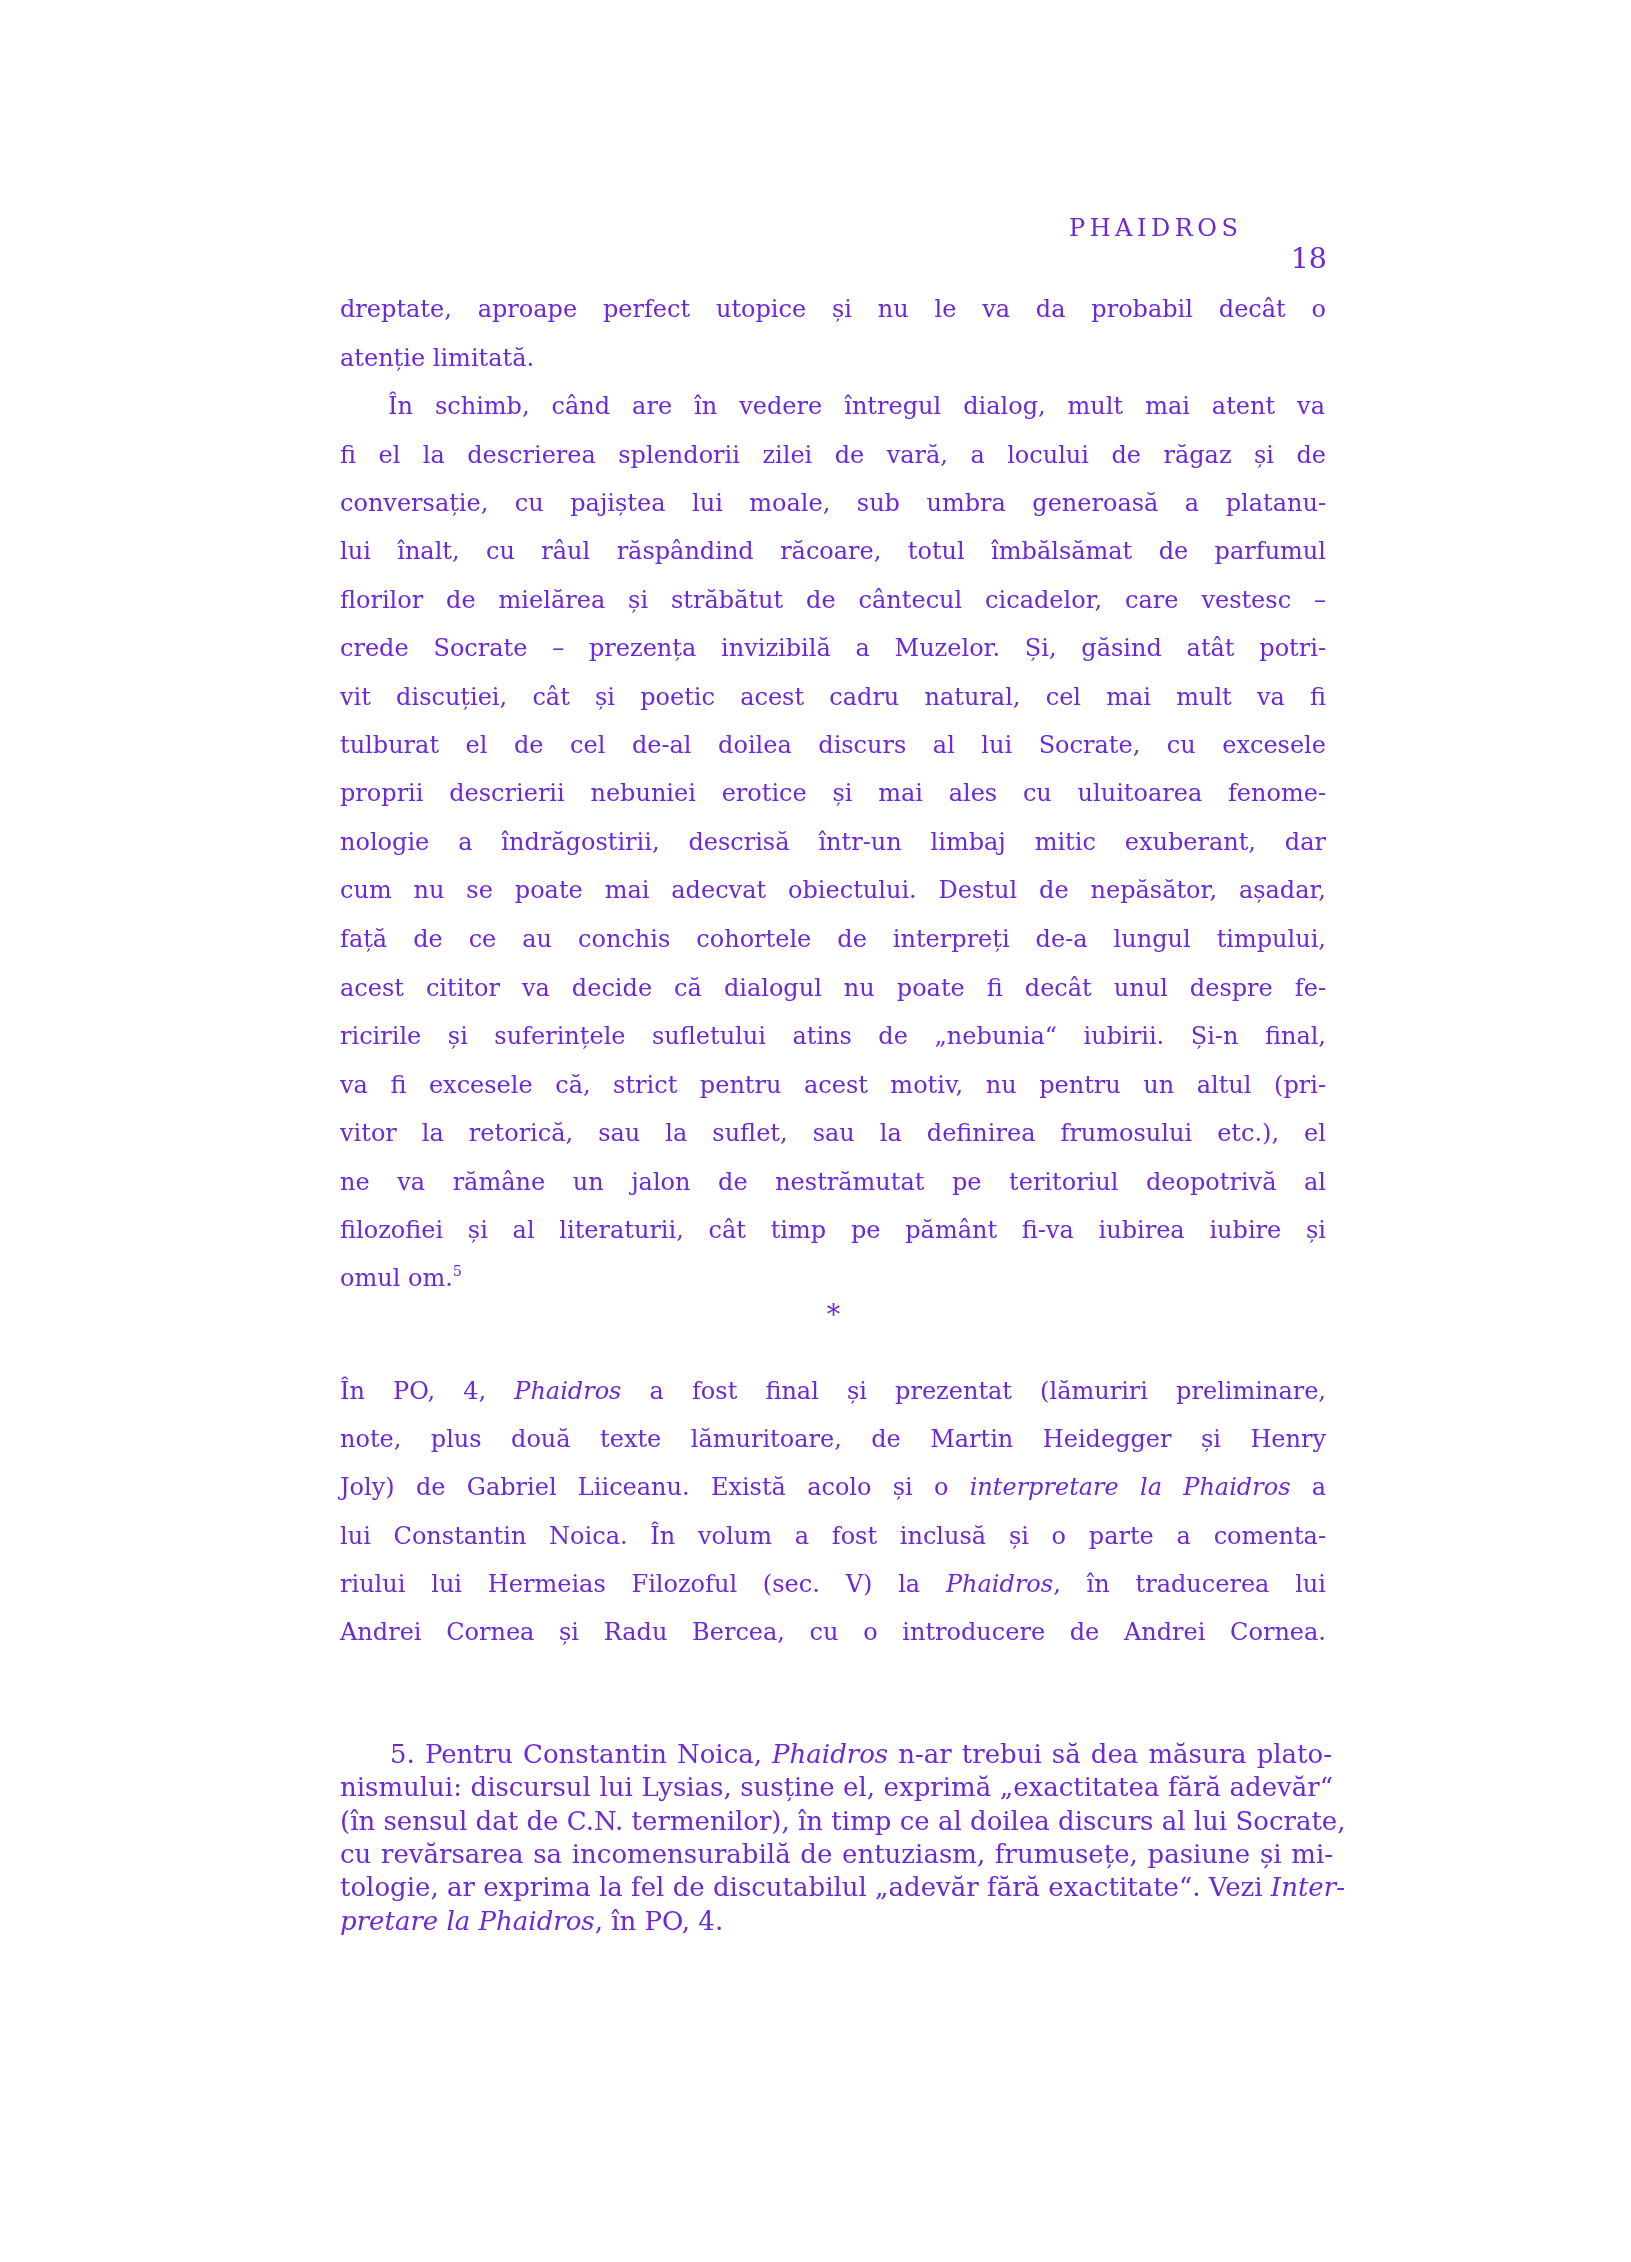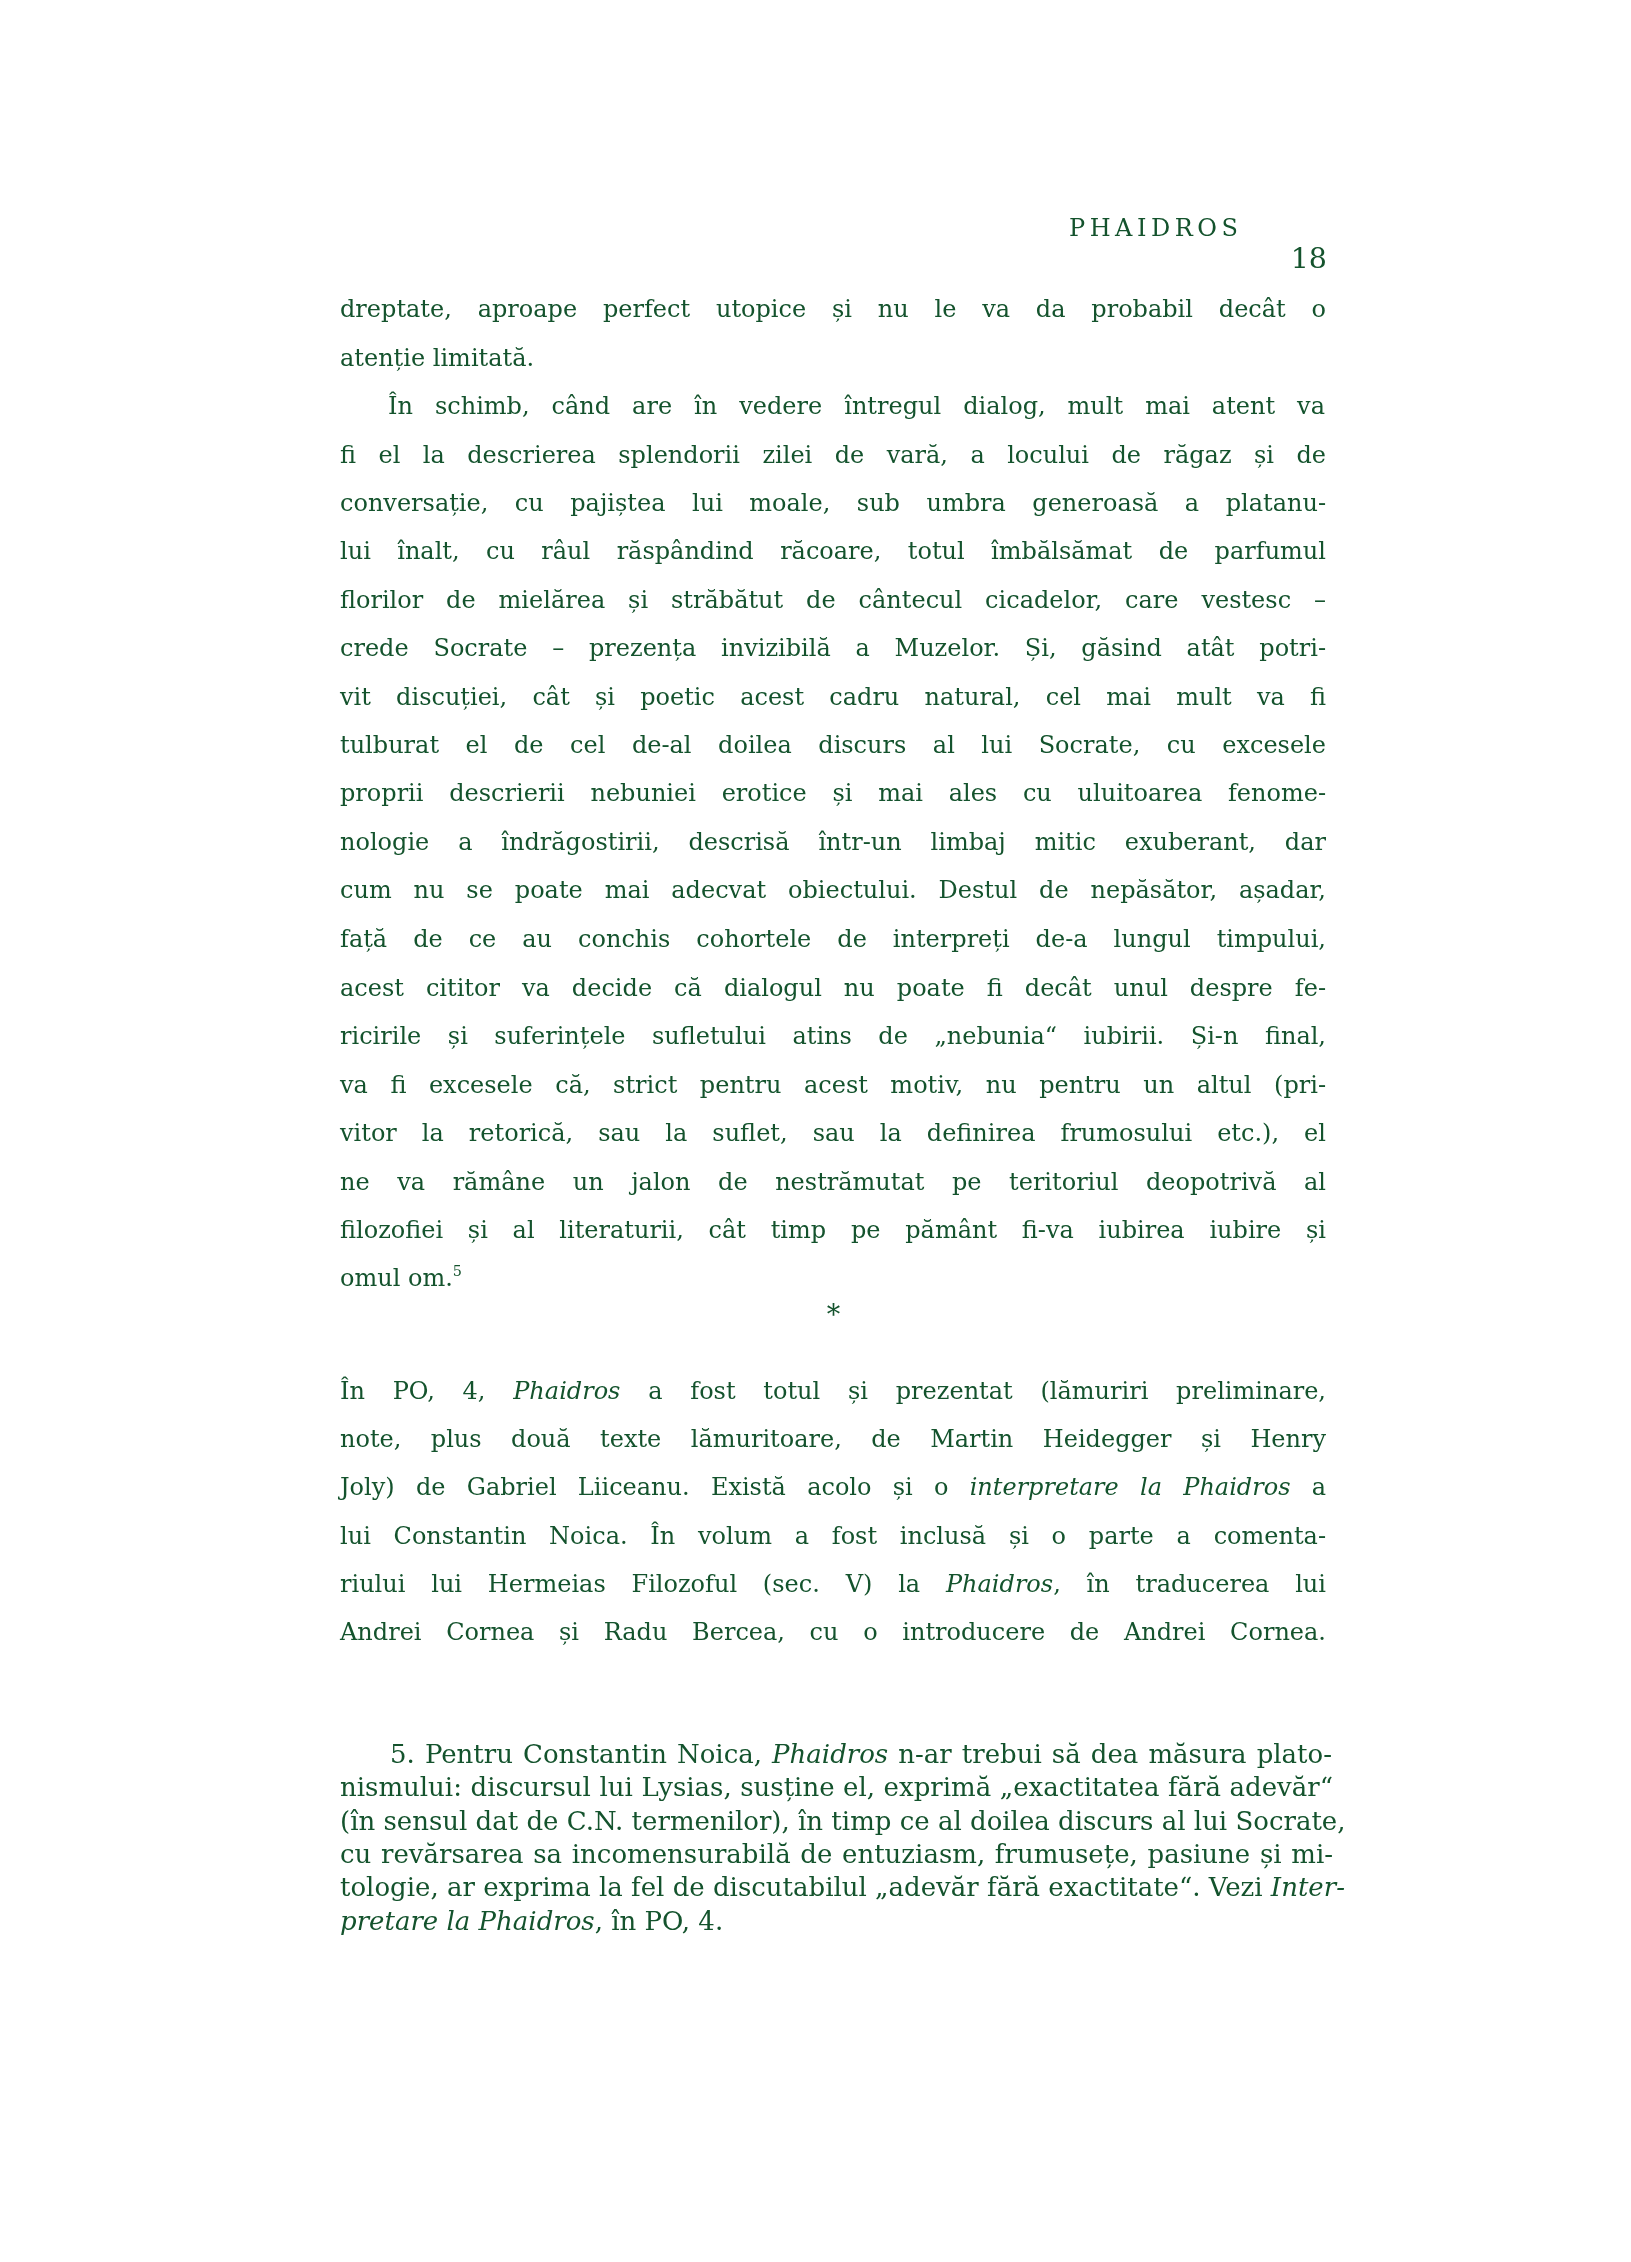--- a/index.html
+++ b/index.html
@@ -1,17 +1,17 @@
 <!DOCTYPE html>
 <html style="font-size:14.3px"><head>
 <meta charset="utf-8">
 <style>
   html, body { margin: 0; padding: 0; background: #ffffff; }
   body { width: 1632px; height: 2263px; position: relative; overflow: hidden; }
-  .page { position: absolute; left: 0; top: 0; width: 1632px; height: 2263px; background: #ffffff; color: #14532d;
+  .page { position: absolute; left: 0; top: 0; width: 1632px; height: 2263px; background: #ffffff; color: #6d28d9;
           font-family: "DejaVu Serif", "Liberation Serif", serif; }
   .running-head { position: absolute; top: 210px; left: 1060px; width: 267px; height: 36px; }
   .rh-title { position: absolute; left: 9px; top: 0; font-size: 24px; letter-spacing: 4.5px; line-height: 36px; }
   .rh-page { position: absolute; right: 0; top: 0; font-size: 28.5px; line-height: 36px; margin-top: 31px; }
   .line { position: absolute; left: 340px; width: 986px; white-space: nowrap; text-align: justify; text-align-last: justify;
           font-size: 24px; line-height: 36px; height: 36px; overflow: visible; }
   .line.last { text-align-last: left; }
   .line.indent { left: 388px; width: 937px; }
   .fn { position: absolute; left: 340px; width: 993px; white-space: nowrap; text-align: justify; text-align-last: justify;
         font-size: 26px; line-height: 27px; height: 27px; }
@@ -49,21 +49,21 @@
   <div class="line" style="top:970px">acest cititor va decide că dialogul nu poate fi decât unul despre fe-</div>
   <div class="line" style="top:1018px">ricirile și suferințele sufletului atins de „nebunia“ iubirii. Și-n final,</div>
   <div class="line" style="top:1067px">va fi excesele că, strict pentru acest motiv, nu pentru un altul (pri-</div>
   <div class="line" style="top:1115px">vitor la retorică, sau la suflet, sau la definirea frumosului etc.), el</div>
   <div class="line" style="top:1164px">ne va rămâne un jalon de nestrămutat pe teritoriul deopotrivă al</div>
   <div class="line" style="top:1212px">filozofiei și al literaturii, cât timp pe pământ fi-va iubirea iubire și</div>
   <div class="line last" style="top:1260px"><span>omul om.</span><sup>5</sup></div>
 
   <div class="sep">*</div>
 
-  <div class="line" style="top:1373px"><span>În PO, 4, </span><i>Phaidros</i><span> a fost totul și prezentat (lămuriri preliminare,</span></div>
+  <div class="line" style="top:1373px"><span>În PO, 4, </span><i>Phaidros</i><span> a fost final și prezentat (lămuriri preliminare,</span></div>
   <div class="line" style="top:1421px">note, plus două texte lămuritoare, de Martin Heidegger și Henry</div>
   <div class="line" style="top:1469px"><span>Joly) de Gabriel Liiceanu. Există acolo și o </span><i>interpretare la Phaidros</i><span> a</span></div>
   <div class="line" style="top:1518px">lui Constantin Noica. În volum a fost inclusă și o parte a comenta-</div>
   <div class="line" style="top:1566px"><span>riului lui Hermeias Filozoful (sec. V) la </span><i>Phaidros</i><span>, în traducerea lui</span></div>
   <div class="line" style="top:1614px">Andrei Cornea și Radu Bercea, cu o introducere de Andrei Cornea.</div>
 
   <div class="fn indent" style="top:1741px"><span>5. Pentru Constantin Noica, </span><i>Phaidros</i><span> n-ar trebui să dea măsura plato-</span></div>
   <div class="fn" style="top:1774px">nismului: discursul lui Lysias, susține el, exprimă „exactitatea fără adevăr“</div>
   <div class="fn" style="top:1808px">(în sensul dat de C.N. termenilor), în timp ce al doilea discurs al lui Socrate,</div>
   <div class="fn" style="top:1841px">cu revărsarea sa incomensurabilă de entuziasm, frumusețe, pasiune și mi-</div>

